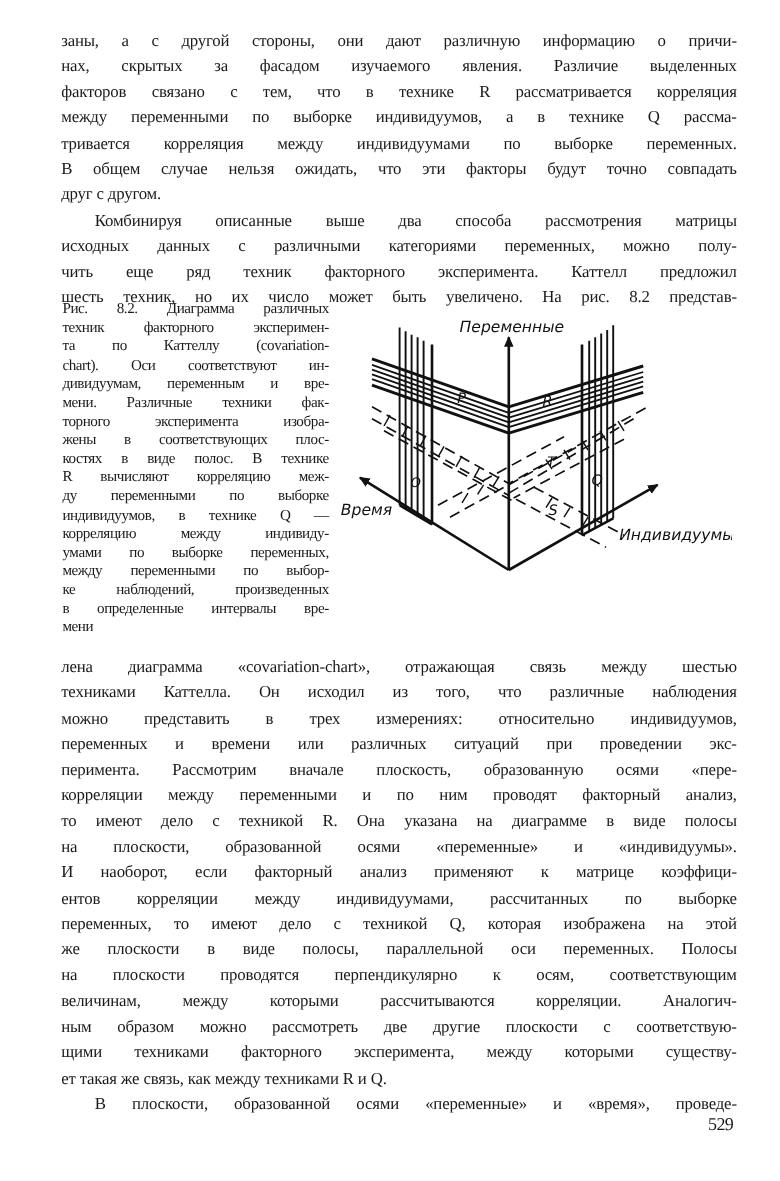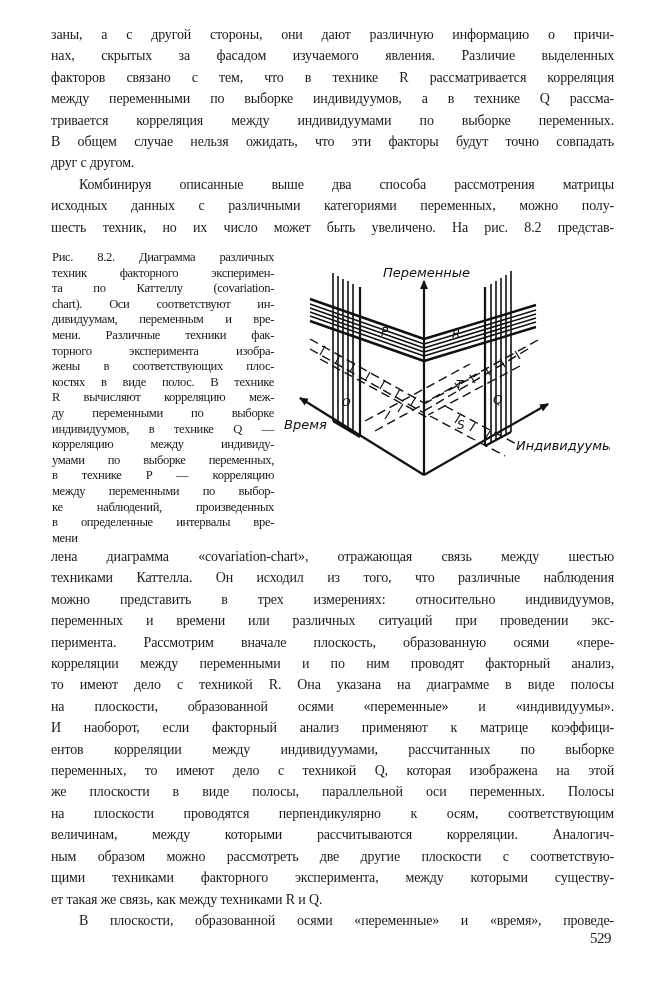--- a/index.html
+++ b/index.html
@@ -32,40 +32,40 @@
       <span class="line">нах, скрытых  за фасадом изучаемого явления. Различие выделенных</span>
       <span class="line">факторов связано с тем, что в технике R рассматривается корреляция</span>
       <span class="line">между переменными по выборке индивидуумов, а в технике Q рассма-</span>
       <span class="line">тривается корреляция между индивидуумами по выборке переменных.</span>
       <span class="line">В общем случае нельзя ожидать, что эти факторы будут точно совпадать</span>
       <span class="line last">друг с другом.</span>
     </p>
     <p>
       <span class="line" style="padding-left:28px">Комбинируя описанные выше два способа рассмотрения матрицы</span>
       <span class="line">исходных данных с различными категориями переменных, можно полу-</span>
+      <span class="line">чить  еще ряд  техник факторного эксперимента. Каттелл предложил</span>
       <span class="line">шесть техник, но их число может быть увеличено. На рис. 8.2 представ-</span>
     </p>
   </div>
 
   <div class="caption">
     <span class="line">Рис. 8.2. Диаграмма различных</span>
     <span class="line">техник факторного эксперимен-</span>
     <span class="line">та по Каттеллу (covariation-</span>
     <span class="line">chart). Оси соответствуют ин-</span>
     <span class="line">дивидуумам, переменным и вре-</span>
     <span class="line">мени. Различные техники фак-</span>
     <span class="line">торного эксперимента изобра-</span>
     <span class="line">жены в соответствующих плос-</span>
     <span class="line">костях в виде полос. В технике</span>
     <span class="line">R вычисляют корреляцию меж-</span>
     <span class="line">ду переменными по выборке</span>
     <span class="line">индивидуумов, в технике Q —</span>
     <span class="line">корреляцию между индивиду-</span>
     <span class="line">умами по выборке переменных,</span>
-    <span class="line">в технике P — корреляцию</span>
     <span class="line">между переменными по выбор-</span>
     <span class="line">ке наблюдений, произведенных</span>
     <span class="line">в определенные интервалы вре-</span>
     <span class="line last">мени</span>
   </div>
 
   <div class="figure">
     <svg width="330" height="260" viewBox="0 0 330 260" xmlns="http://www.w3.org/2000/svg">
       <defs>
         <marker id="arr" markerWidth="10" markerHeight="10" refX="8" refY="5" orient="auto" markerUnits="userSpaceOnUse">

